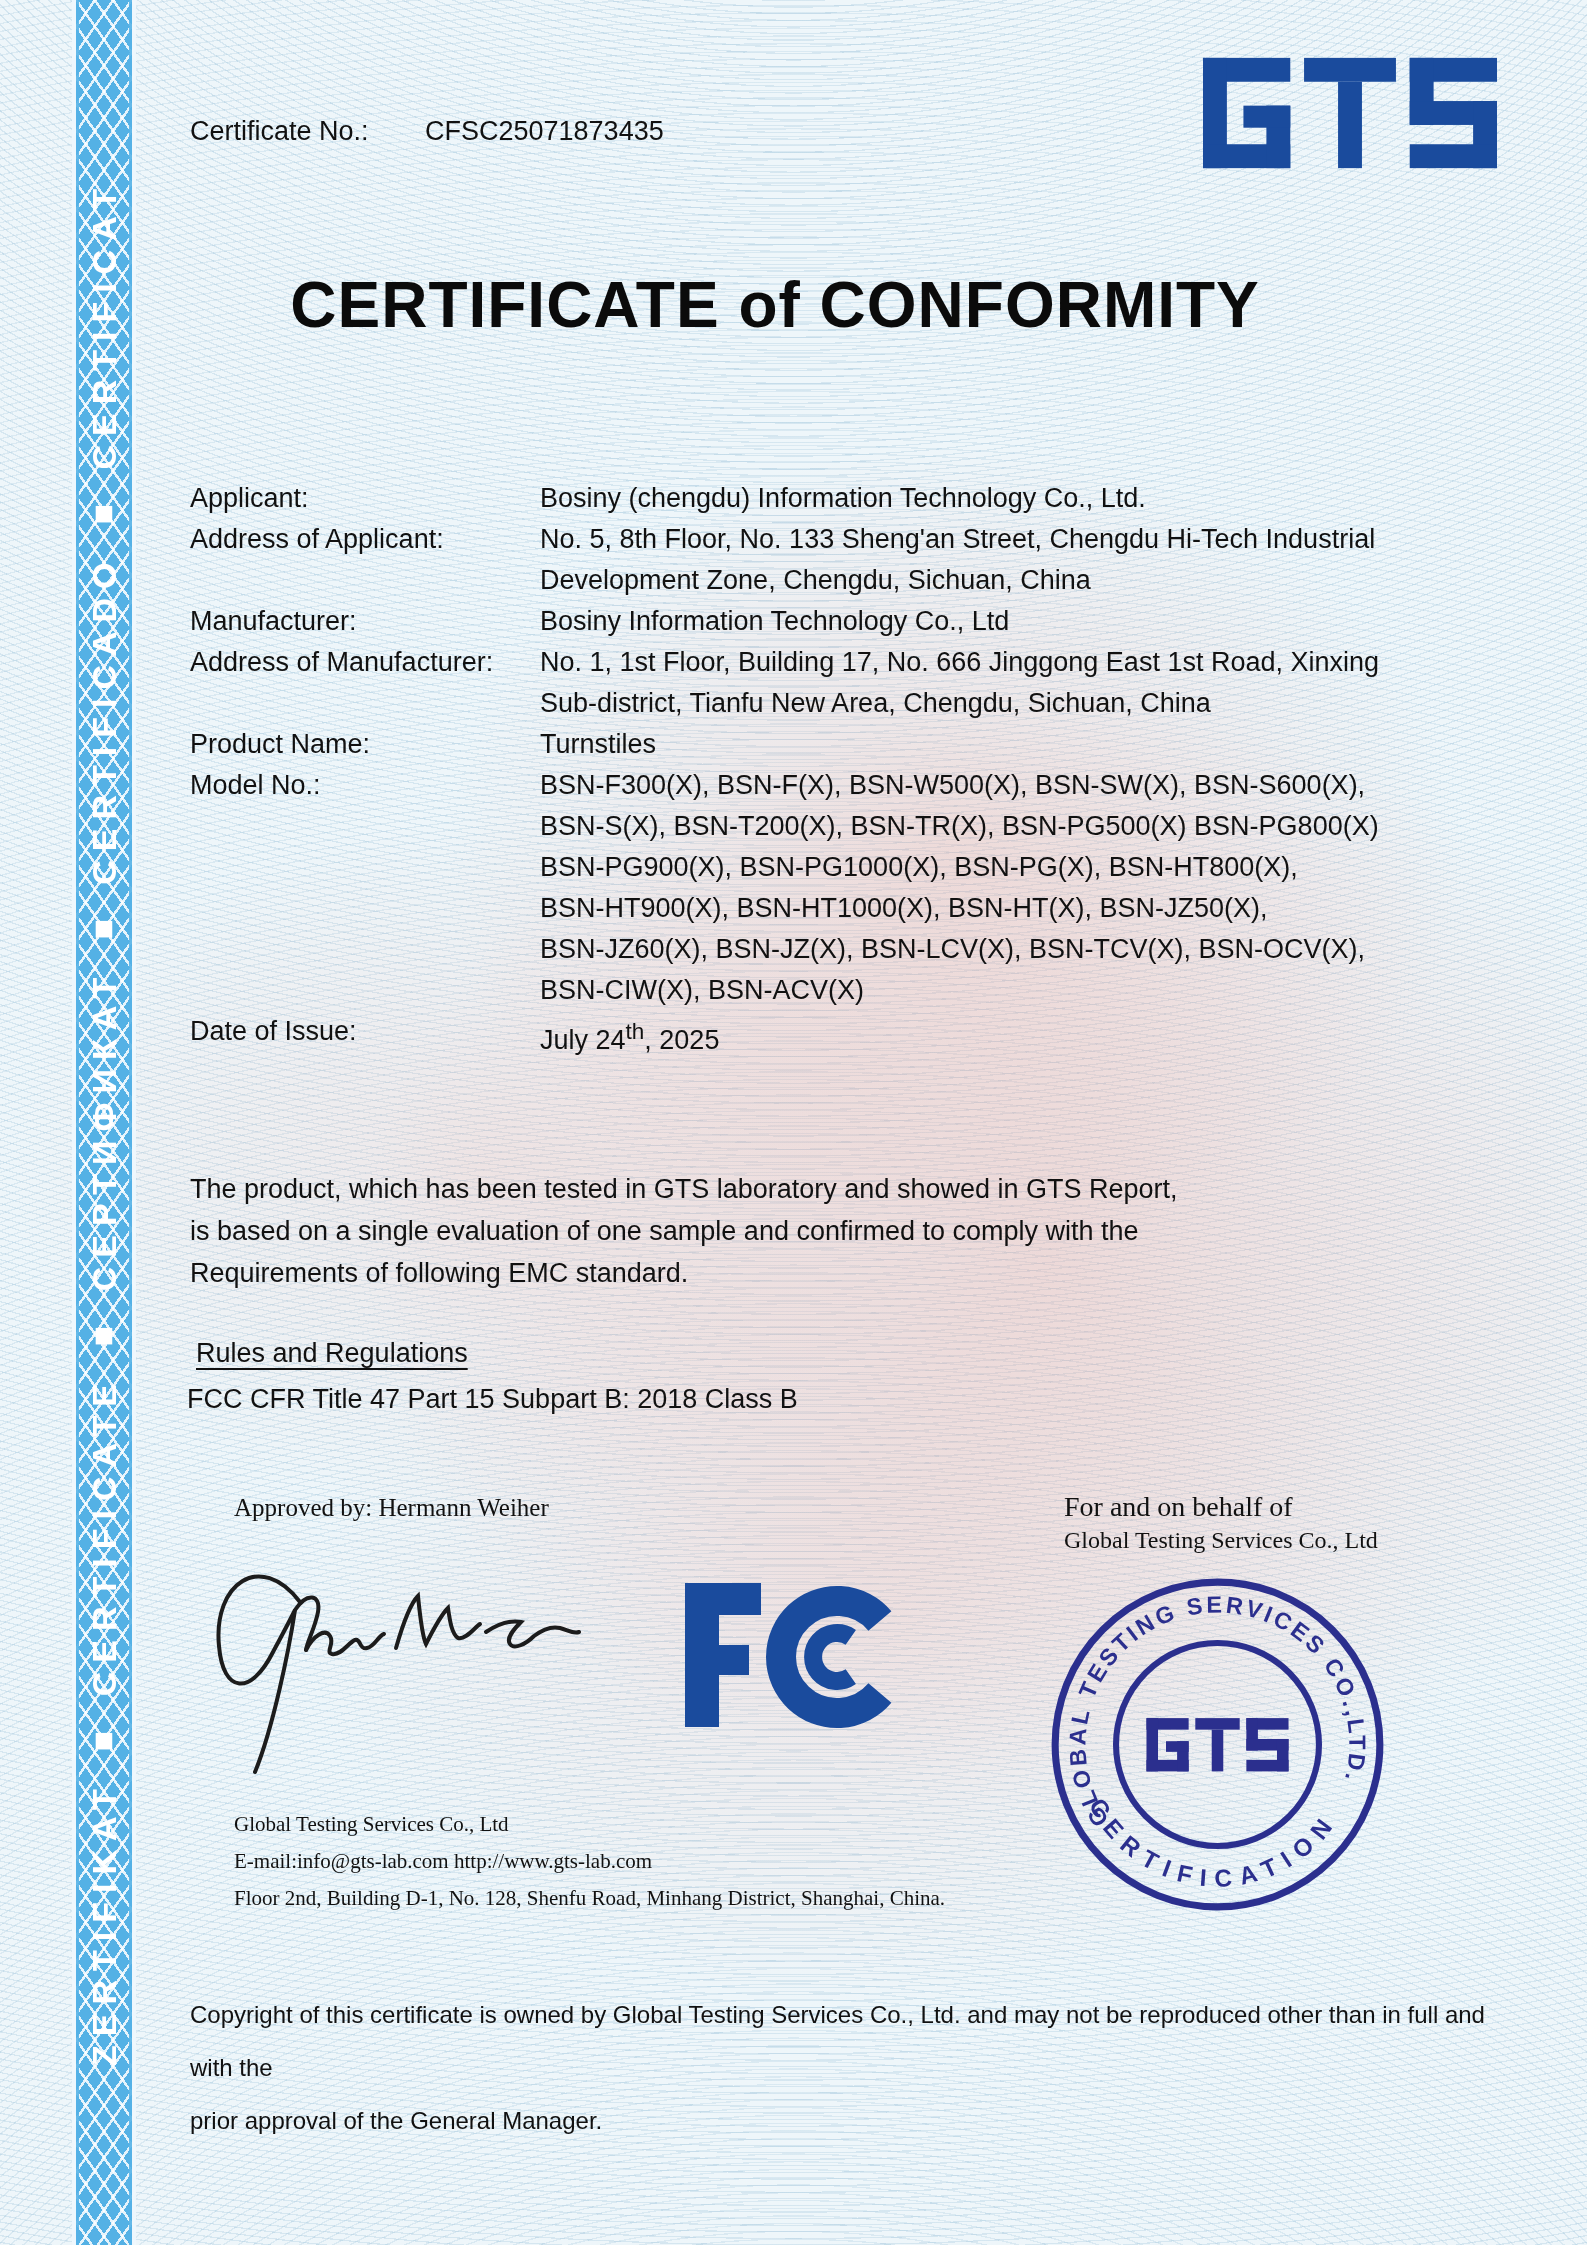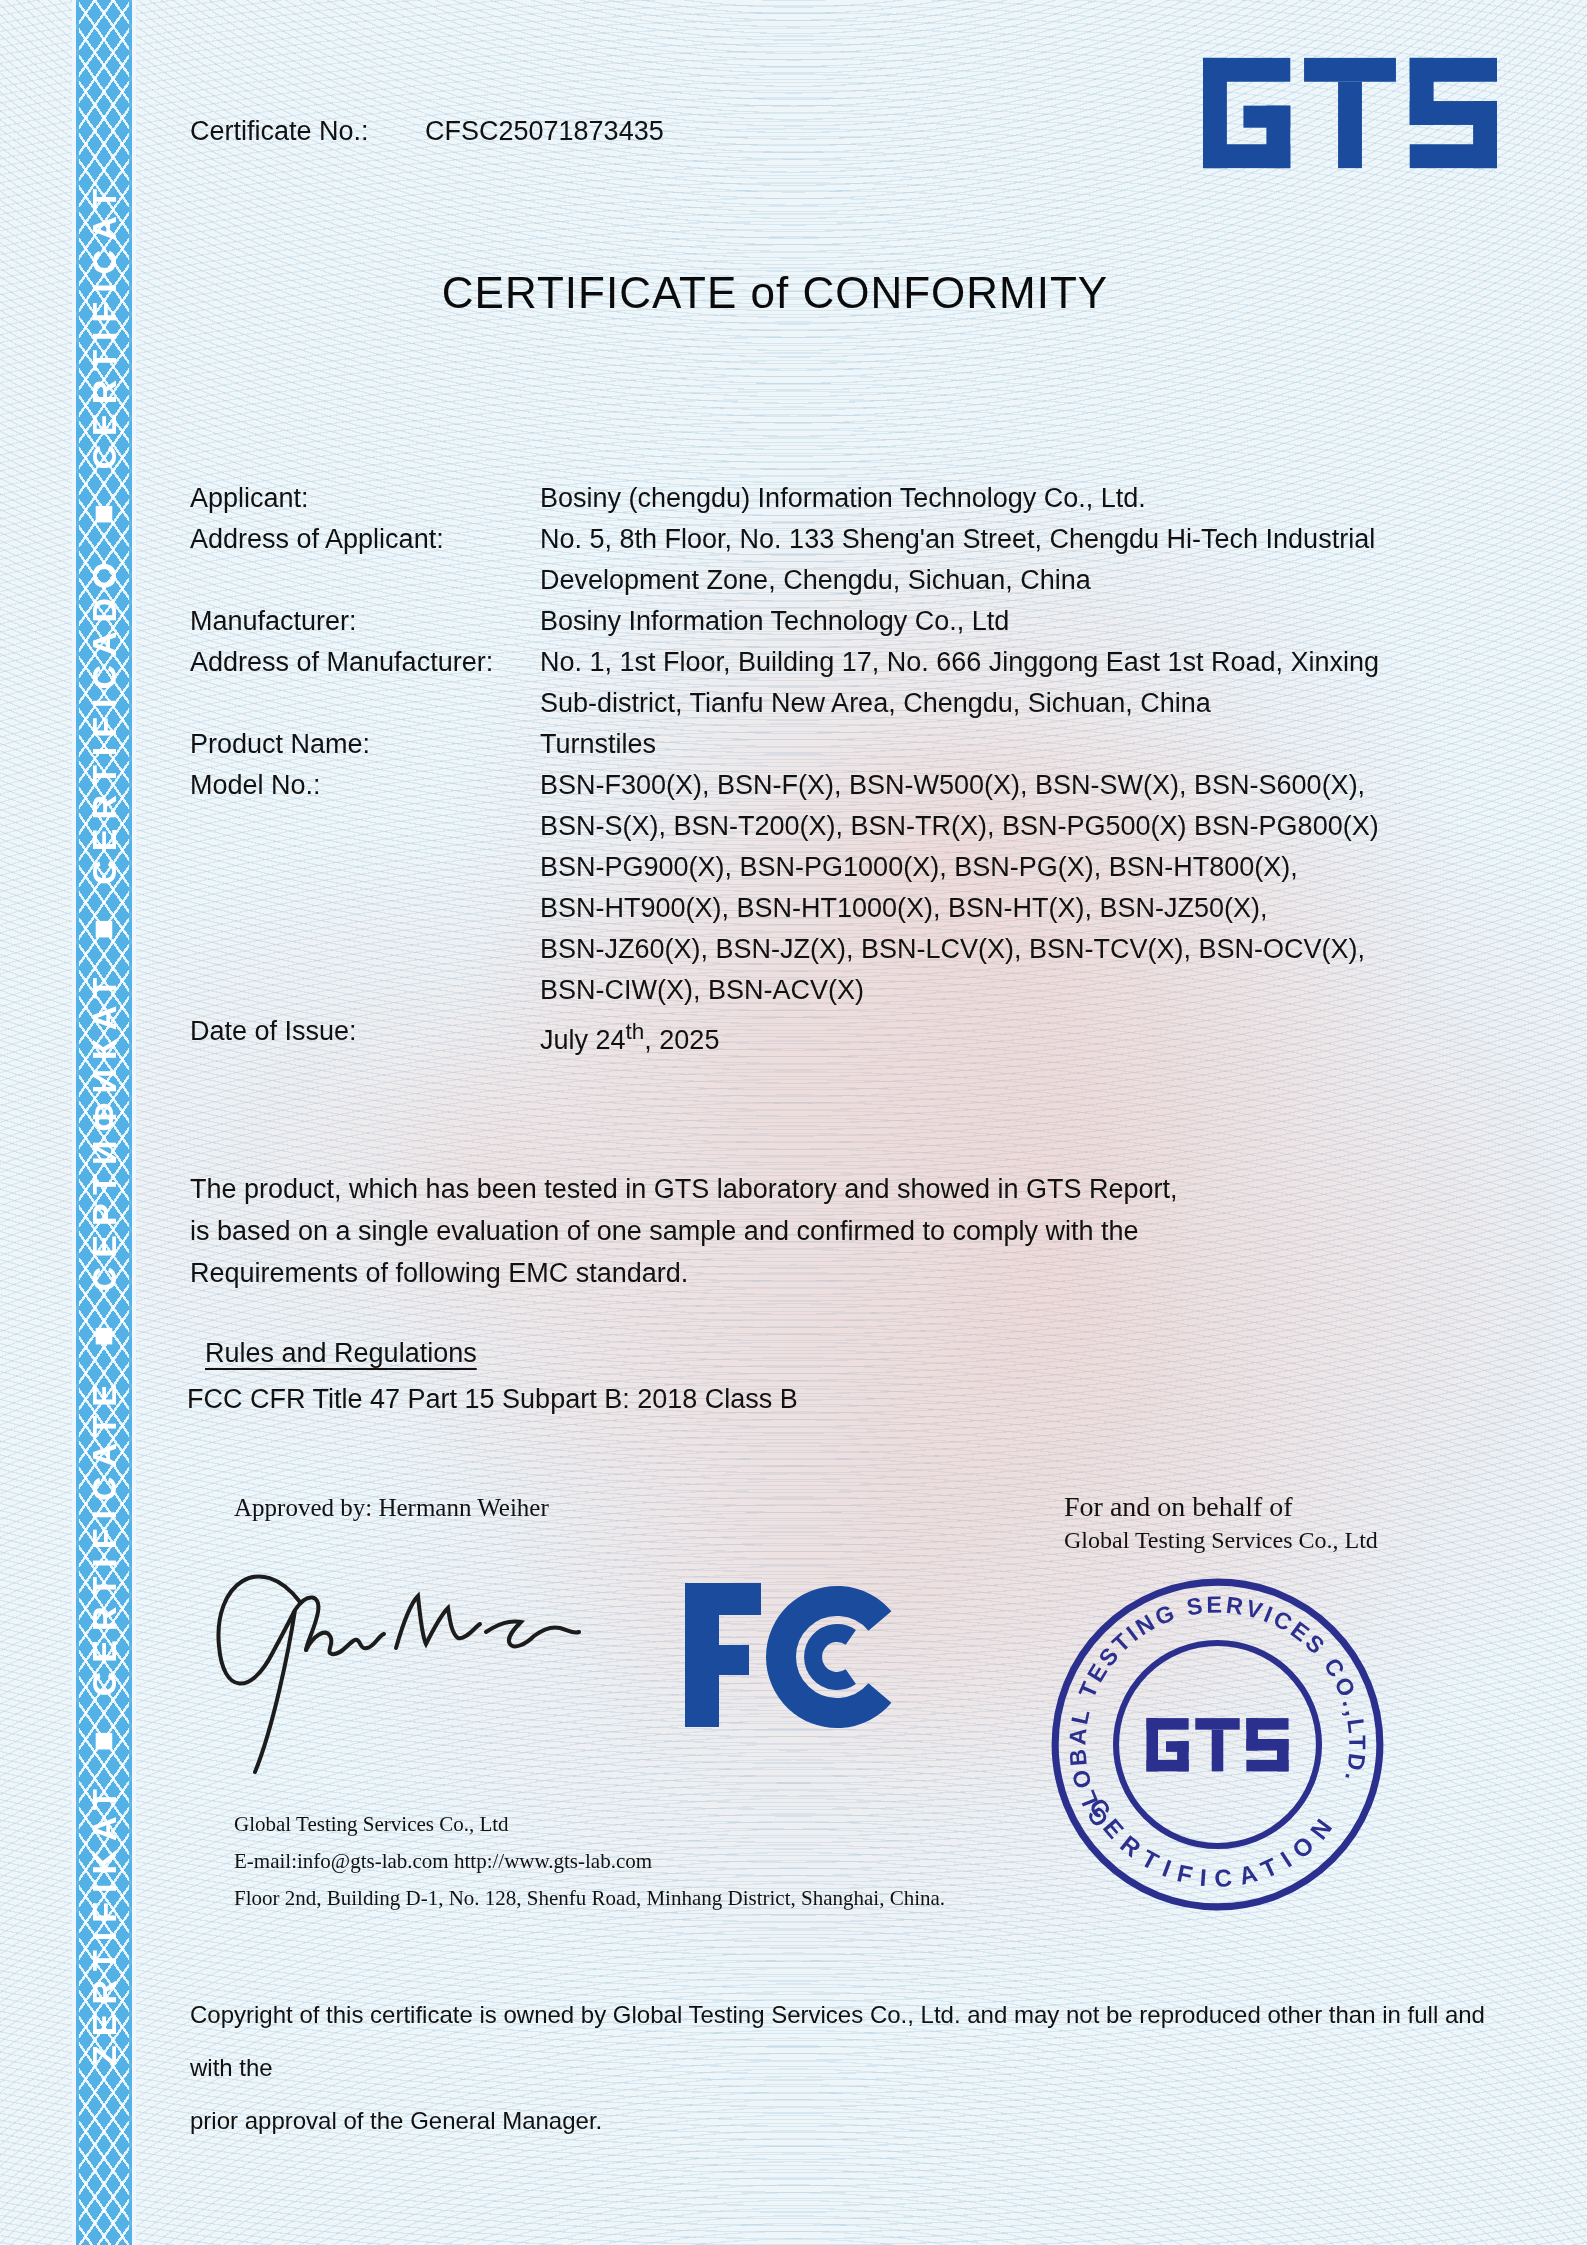--- a/index.html
+++ b/index.html
@@ -39,29 +39,29 @@
   .abs{position:absolute;}
   .sans{font-family:"Liberation Sans",sans-serif;color:#111;}
   .serif{font-family:"Liberation Serif",serif;color:#111;margin-left:44px;}
 
   .cert-no-row{top:116px;left:190px;font-size:27px;}
   .cert-no-row .lbl{display:inline-block;width:235px;}
   .gts-logo{top:50px;left:1203px;width:294px;height:126px;}
   .sr-only{position:absolute;width:1px;height:1px;overflow:hidden;clip:rect(0 0 0 0);white-space:nowrap;}
 
   .title{top:268px;left:150px;width:1250px;text-align:center;
-    font-size:44px;font-weight:normal;letter-spacing:1px;color:#0b0b0b;}
+    font-size:64px;font-weight:bold;letter-spacing:1px;color:#0b0b0b;}
 
   .fields{top:478px;left:190px;width:1240px;display:grid;
     grid-template-columns:350px 1fr;font-size:27px;line-height:41px;}
   .fields .lbl{grid-column:1;}
   .fields .val{grid-column:2;white-space:pre-line;}
 
   .statement{top:1168px;left:190px;width:1040px;font-size:27px;line-height:42px;white-space:pre-line;}
-  .rules-heading{top:1338px;left:205px;font-size:27px;text-decoration:underline;text-underline-offset:6px;}
+  .rules-heading{top:1338px;left:196px;font-size:27px;text-decoration:underline;text-underline-offset:6px;}
   .rules-value{top:1384px;left:187px;font-size:27px;}
 
   .approved{top:1494px;left:190px;font-size:25px;}
   .behalf{top:1490px;left:1020px;}
   .behalf .l1{font-size:28px;line-height:34px;}
   .behalf .l2{font-size:24px;line-height:32px;}
 
   .signature{top:1572px;left:175px;width:430px;height:215px;}
   .fcc-logo{top:1575px;left:685px;width:230px;height:160px;}
   .stamp{top:1572px;left:1045px;width:345px;height:345px;}

